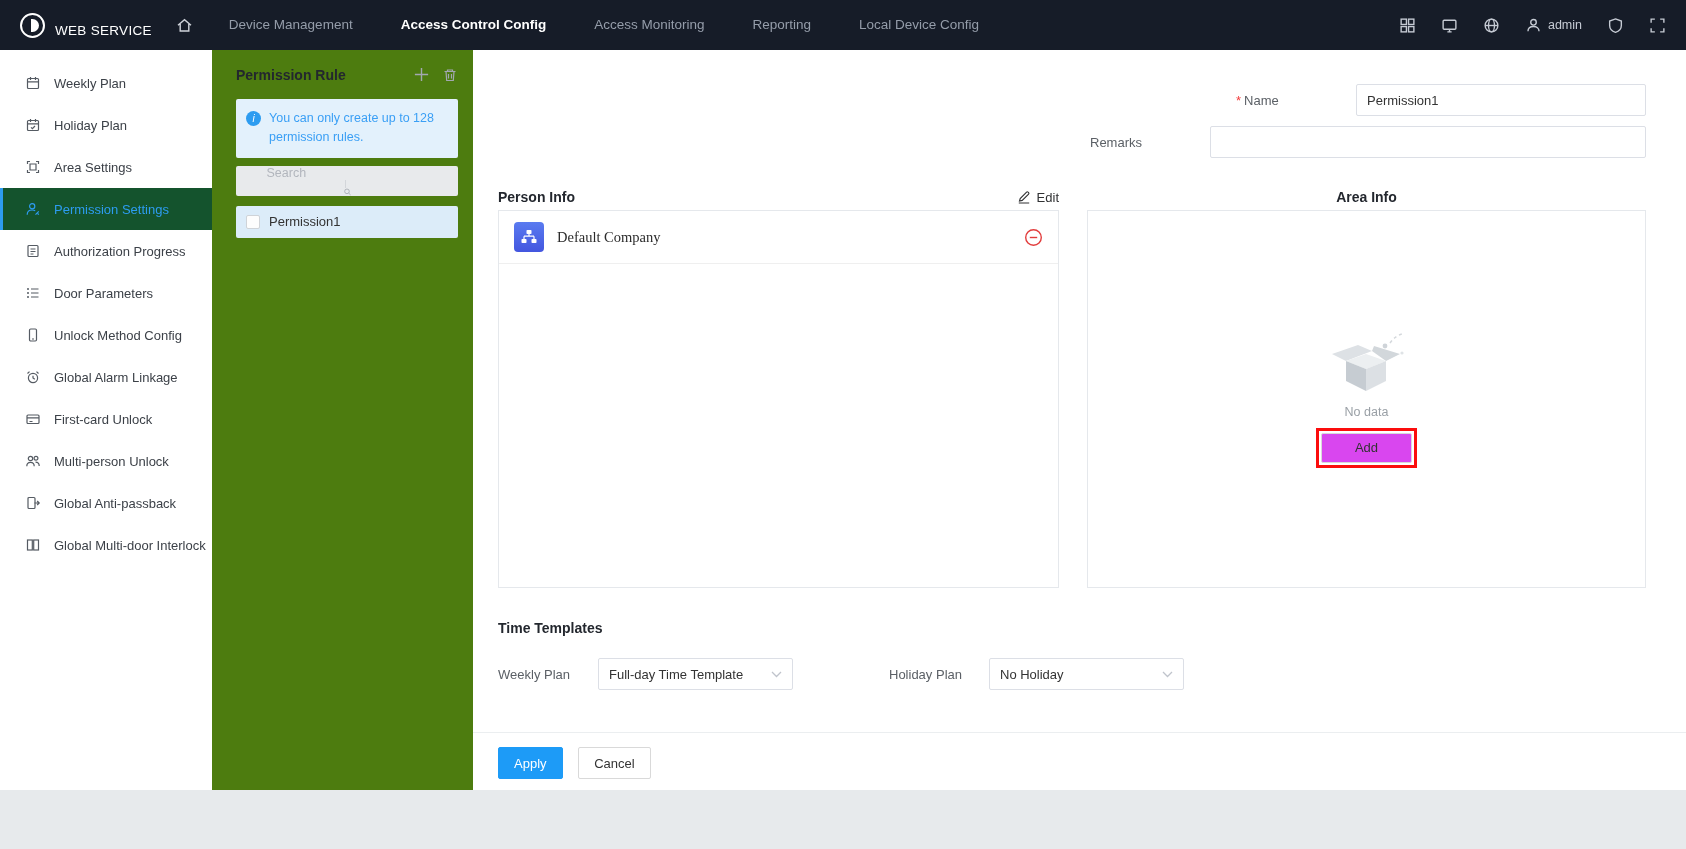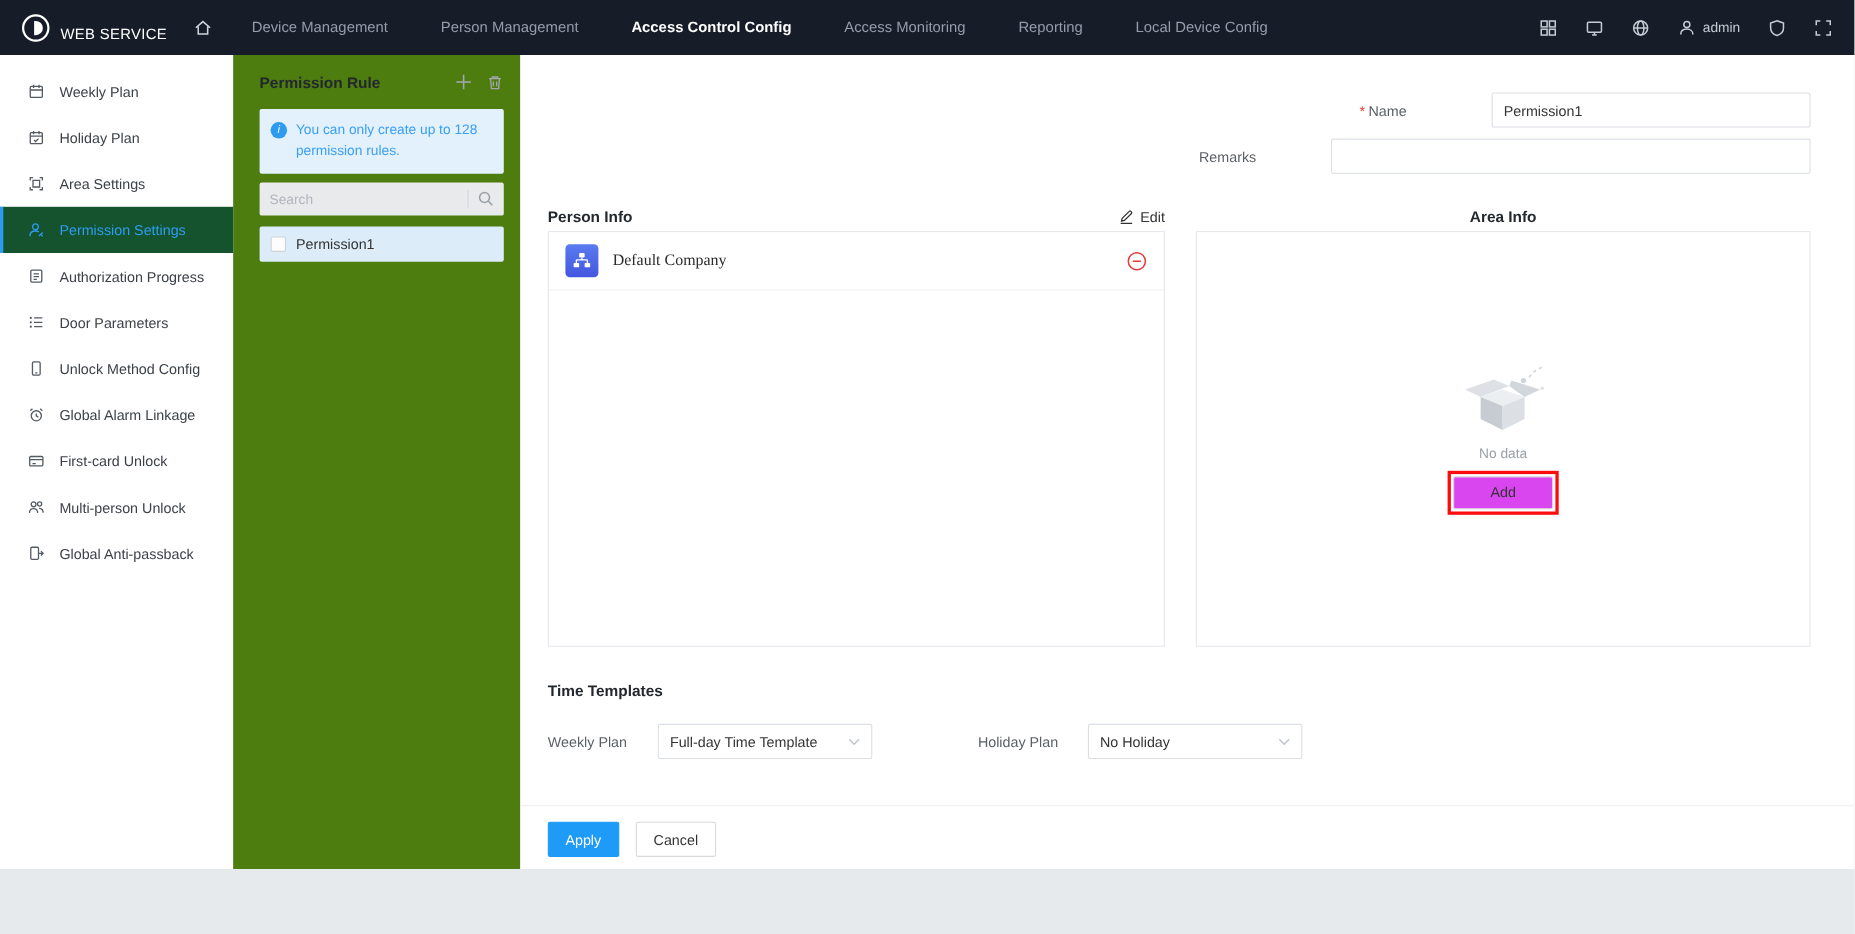--- a/index.html
+++ b/index.html
@@ -34,21 +34,21 @@
 
   
   .rule-panel { width:261px; background:#4d7c0f; flex:none; padding:16px 15px 0 24px; }
   .rp-head { display:flex; align-items:center; margin-bottom:16px; }
   .rp-title { font-size:14px; font-weight:bold; color:#23272e; }
   .rp-actions { margin-left:auto; display:flex; align-items:center; gap:12px; }
   .rp-actions span { display:flex; cursor:pointer; }
   .notice { background:#e3f1fc; border-radius:2px; padding:10px 10px; display:flex; gap:8px; font-size:12.5px; color:#3a9ff5; line-height:1.55; margin-bottom:8px; }
   .info-icon { width:15px; height:15px; border-radius:50%; background:#2d9cf0; color:#fff; flex:none; text-align:center; line-height:15px; font-size:10px; font-style:italic; margin-top:2px; }
   .info-icon::before { content:"i"; }
-  .search-box { background:#e8eaec; border-radius:2px; height:30px; display:flex; align-items:center; padding:0 9px; margin-bottom:10px; }
+  .search-box { background:#e8eaec; border-radius:2px; height:30px; display:flex; align-items:center; padding:0 9px; margin-bottom:10px;flex-direction:column; }
   .search-box input { flex:1; border:none; outline:none; background:transparent; font-size:12.5px; color:#333; font-family:inherit; min-width:0; }
   .search-box input::placeholder { color:#b2b6bd; }
   .search-sep { width:1px; height:16px; background:#d3d6da; margin:0 8px 0 4px; }
   .rule-item { height:32px; display:flex; align-items:center; gap:9px; padding:0 10px; font-size:13px; color:#333; cursor:pointer; border-radius:2px; }
   .rule-item.selected { background:#dcecf9; }
   .checkbox { width:14px; height:14px; border:1px solid #cfd3d8; background:#fdfdfd; border-radius:2px; flex:none; }
 
   
   .content { flex:1; background:#fff; padding:34px 40px 0 25px; overflow:hidden; }
   .form-row { display:flex; align-items:center; margin-bottom:10px;justify-content:flex-end; }
@@ -95,21 +95,20 @@
     <span class="logo"></span>
     <span class="brand-name">WEB SERVICE</span>
   </div>
   <span class="home-icon">
     <svg width="17" height="17" viewBox="0 0 17 17">
         <path d="M2 8.2 L8.5 2.6 L15 8.2 M4.2 7 V14 H12.8 V7" fill="none" stroke="#cfd3da" stroke-width="1.4"></path>
       </svg>
   </span>
   <nav class="nav">
     <span class="nav-item">Device Management</span>
-    <span class="nav-item">Person Management</span>
     <span class="nav-item active">Access Control Config</span>
     <span class="nav-item">Access Monitoring</span>
     <span class="nav-item">Reporting</span>
     <span class="nav-item">Local Device Config</span>
   </nav>
   <div class="top-right">
     <span class="ticon">
       <svg class="tsvg" viewBox="0 0 16 16">
           <rect x="2" y="2" width="5" height="5"></rect>
           <rect x="9" y="2" width="5" height="5"></rect>
@@ -225,20 +224,27 @@
           <path d="M10.5 9.2 c2.3 0 3.7 1.4 3.7 3.9"></path>
         </svg>
       <span>Multi-person Unlock</span>
     </div>
     <div class="side-item">
       <svg class="sicon" viewBox="0 0 16 16">
           <rect x="3" y="2.5" width="7" height="11" rx="1"></rect>
           <path d="M9.5 8 h4.5 M12.2 6 l2 2 -2 2"></path>
         </svg>
       <span>Global Anti-passback</span>
+    </div>
+    <div class="side-item">
+      <svg class="sicon" viewBox="0 0 16 16">
+          <rect x="2.5" y="3" width="4.8" height="10"></rect>
+          <rect x="8.7" y="3" width="4.8" height="10"></rect>
+        </svg>
+      <span>Global Multi-door Interlock</span>
     </div>
   </aside>
 
   <section class="rule-panel">
     <div class="rp-head">
       <h2 class="rp-title">Permission Rule</h2>
       <div class="rp-actions">
         <span>
           <svg width="17" height="17" viewBox="0 0 18 18">
               <path d="M9 2 V16 M2 9 H16" stroke="#a3a8b0" stroke-width="1.5" fill="none"></path>

